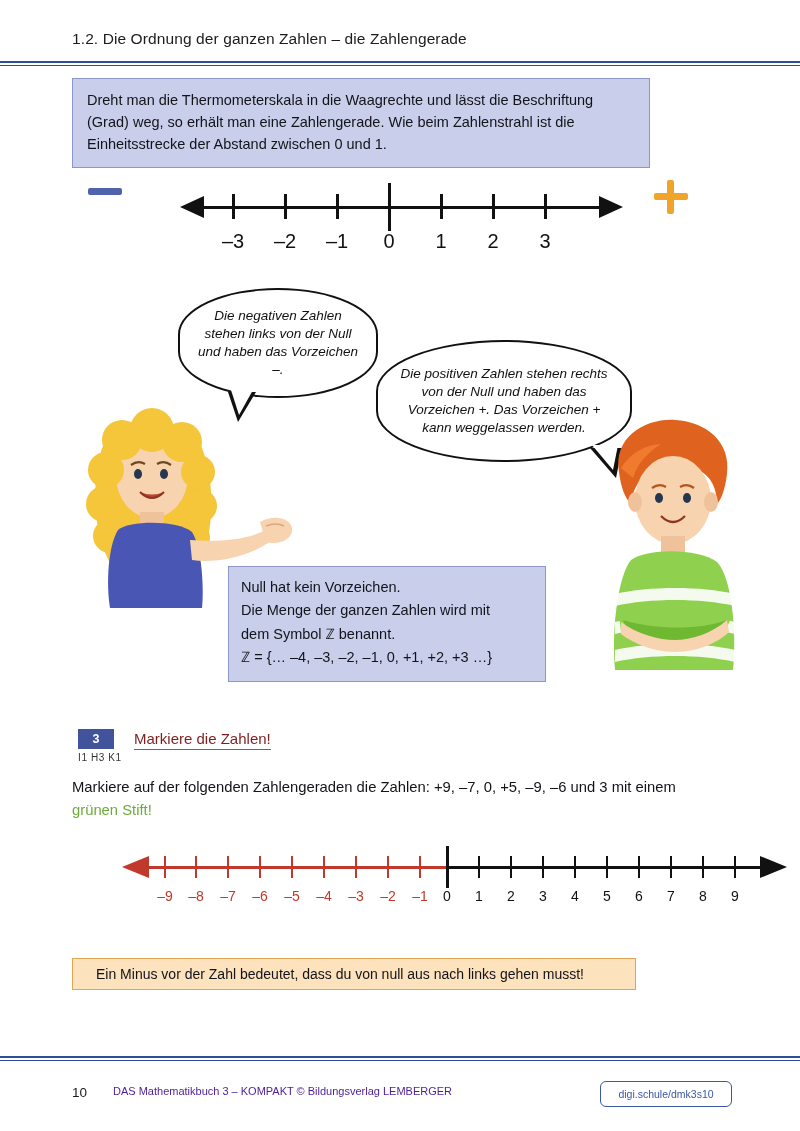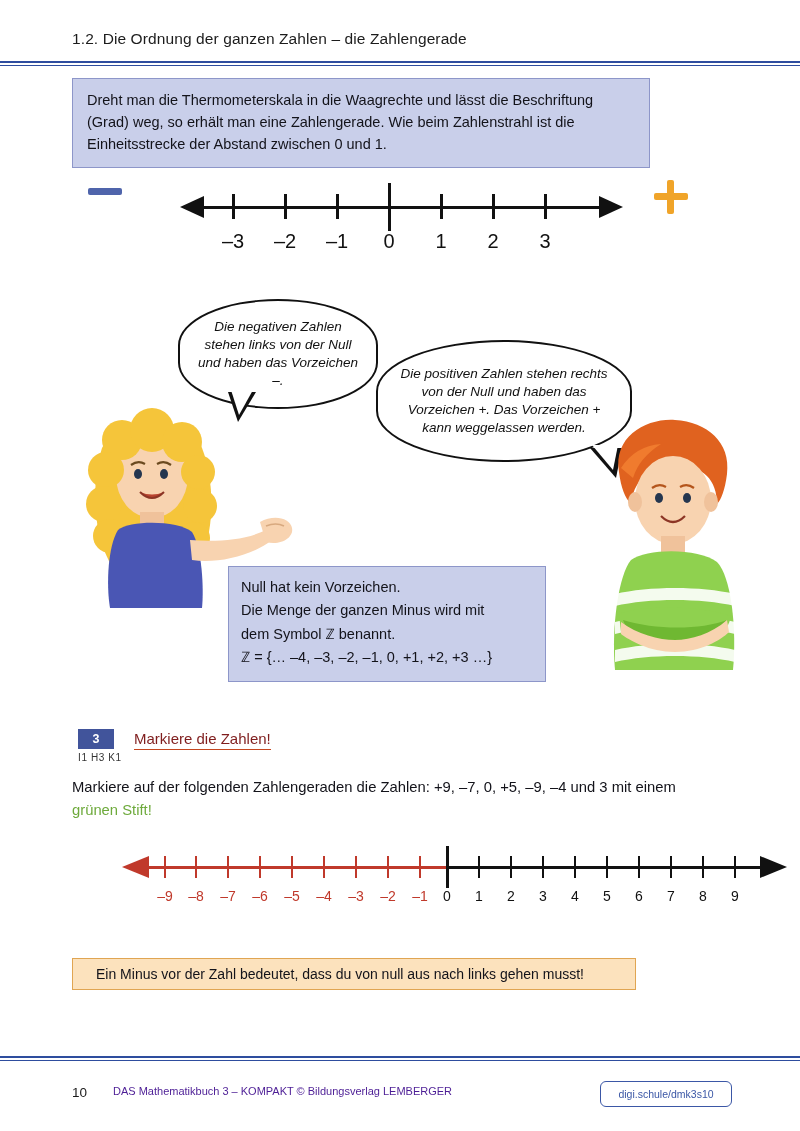--- a/index.html
+++ b/index.html
@@ -70,21 +70,21 @@
 
   
   .bubble{
     position:absolute;background:#fff;border:2px solid #111;
     border-radius:50%/42%;
     font-style:italic;font-size:13.5px;line-height:1.35;
     text-align:center;color:#111;
     display:flex;align-items:center;justify-content:center;
     padding:10px 14px;box-sizing:border-box;
   }
-  .bubble-1{left:178px;top:299px;width:200px;height:110px;}
+  .bubble-1{left:178px;top:288px;width:200px;height:110px;}
   .bubble-2{left:376px;top:340px;width:256px;height:122px;}
   .tail{position:absolute;width:0;height:0;}
   .tail-1{
     left:228px;top:392px;
     border-left:10px solid transparent;border-right:18px solid transparent;
     border-top:30px solid #111;
   }
   .tail-1b{
     left:231px;top:390px;
     border-left:8px solid transparent;border-right:14px solid transparent;
@@ -276,30 +276,30 @@
     <path d="M40 242 C74 234 126 234 160 242 L160 254 C126 246 74 246 40 254 Z" fill="#ffffff" opacity="0.9"></path>
 
     <path d="M44 206 C66 196 130 198 156 208 C152 226 140 236 120 238 C92 240 58 232 46 224 Z" fill="#8fd14f"></path>
     <path d="M48 212 C80 222 126 222 152 212 C148 228 130 240 100 240 C72 240 54 228 48 212 Z" fill="#6fb832"></path>
     <path d="M46 214 C62 226 84 232 100 232 L100 244 C74 244 54 232 46 226 Z" fill="#f8d3b0"></path>
     <path d="M152 212 C136 226 116 232 100 232 L100 244 C126 244 146 232 154 224 Z" fill="#f8d3b0"></path>
   </svg>
 
   <div class="zbox">
     <div>Null hat kein Vorzeichen.</div>
-    <div>Die Menge der ganzen Minus wird mit</div>
+    <div>Die Menge der ganzen Zahlen wird mit</div>
     <div>dem Symbol ℤ benannt.</div>
     <div>ℤ = {… –4, –3, –2, –1, 0, +1, +2, +3 …}</div>
   </div>
 
   <div class="task-num">3</div>
   <div class="task-code">I1 H3 K1</div>
   <div class="task-title">Markiere die Zahlen!</div>
   <div class="task-text">
-    <span>Markiere auf der folgenden Zahlengeraden die Zahlen: +9, –7, 0, +5, –9, –4 und 3 mit einem </span><span class="green">grünen Stift!</span>
+    <span>Markiere auf der folgenden Zahlengeraden die Zahlen: +9, –7, 0, +5, –9, –6 und 3 mit einem </span><span class="green">grünen Stift!</span>
   </div>
 
   <div class="nl2">
     <div class="axis2-neg"></div>
     <div class="axis2-pos"></div>
     <div class="arrow2-l"></div>
     <div class="arrow2-r"></div>
 
     <div class="tick2" style="left:104px;background:#c0392b"></div>
     <div class="tick2" style="left:135px;background:#c0392b"></div>

